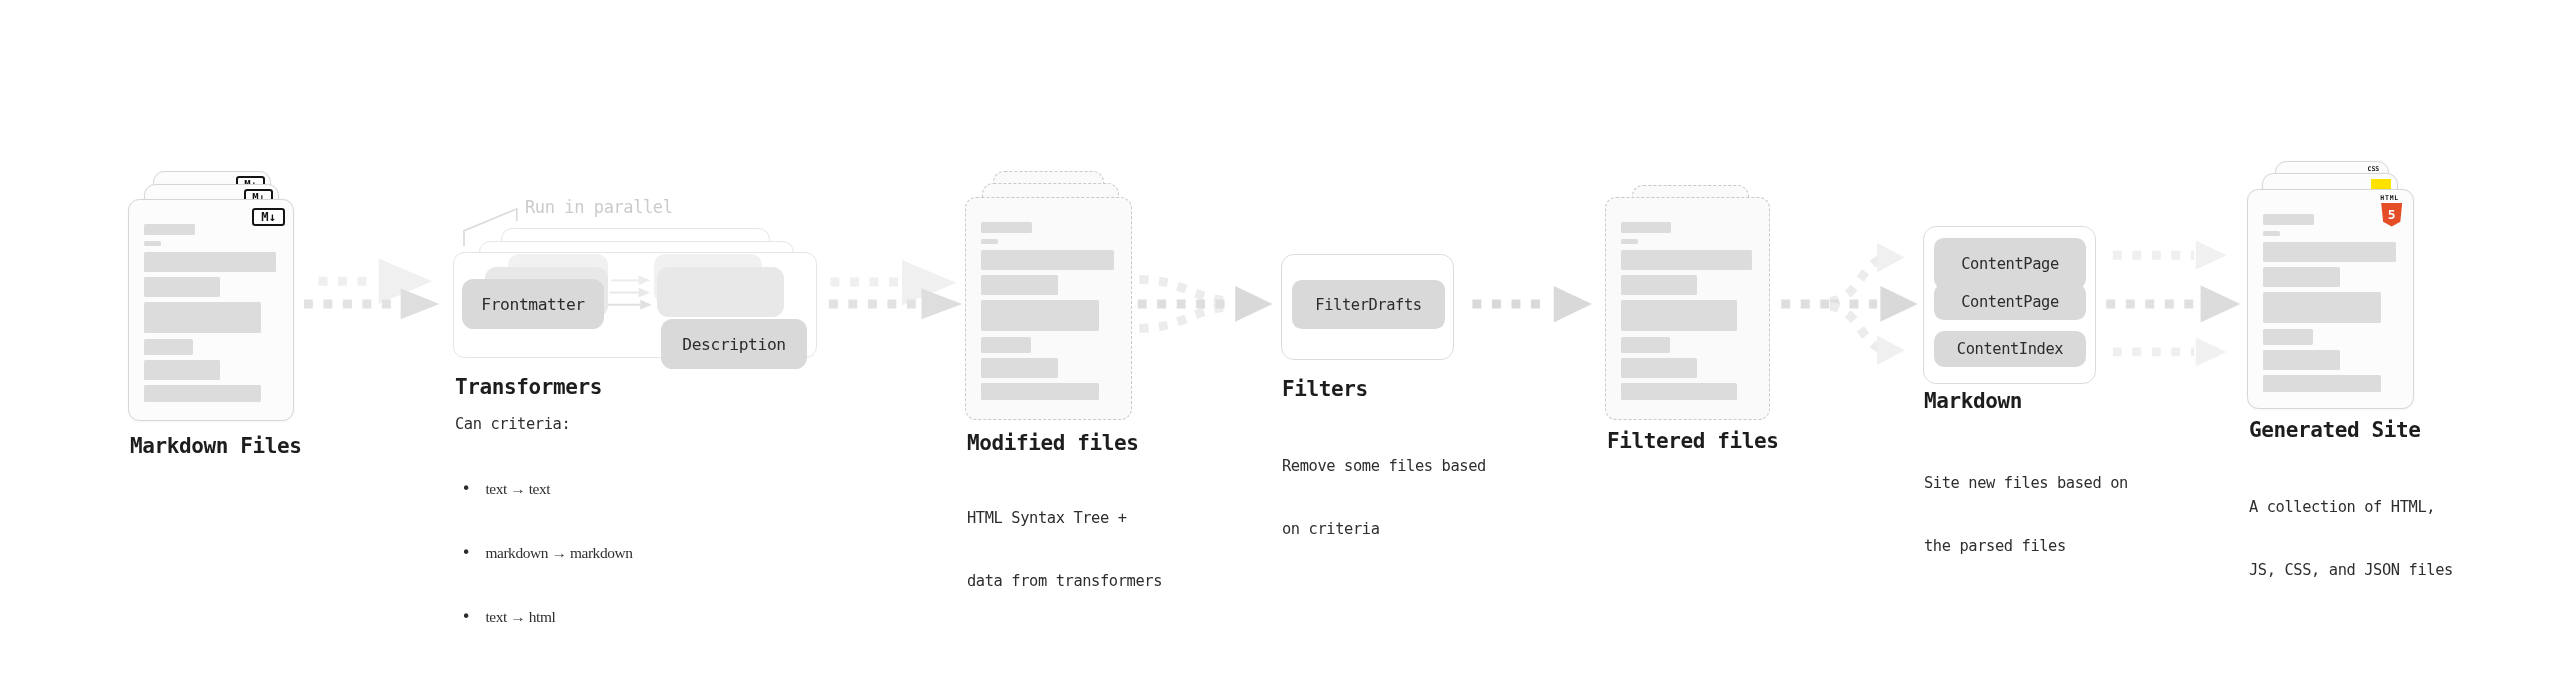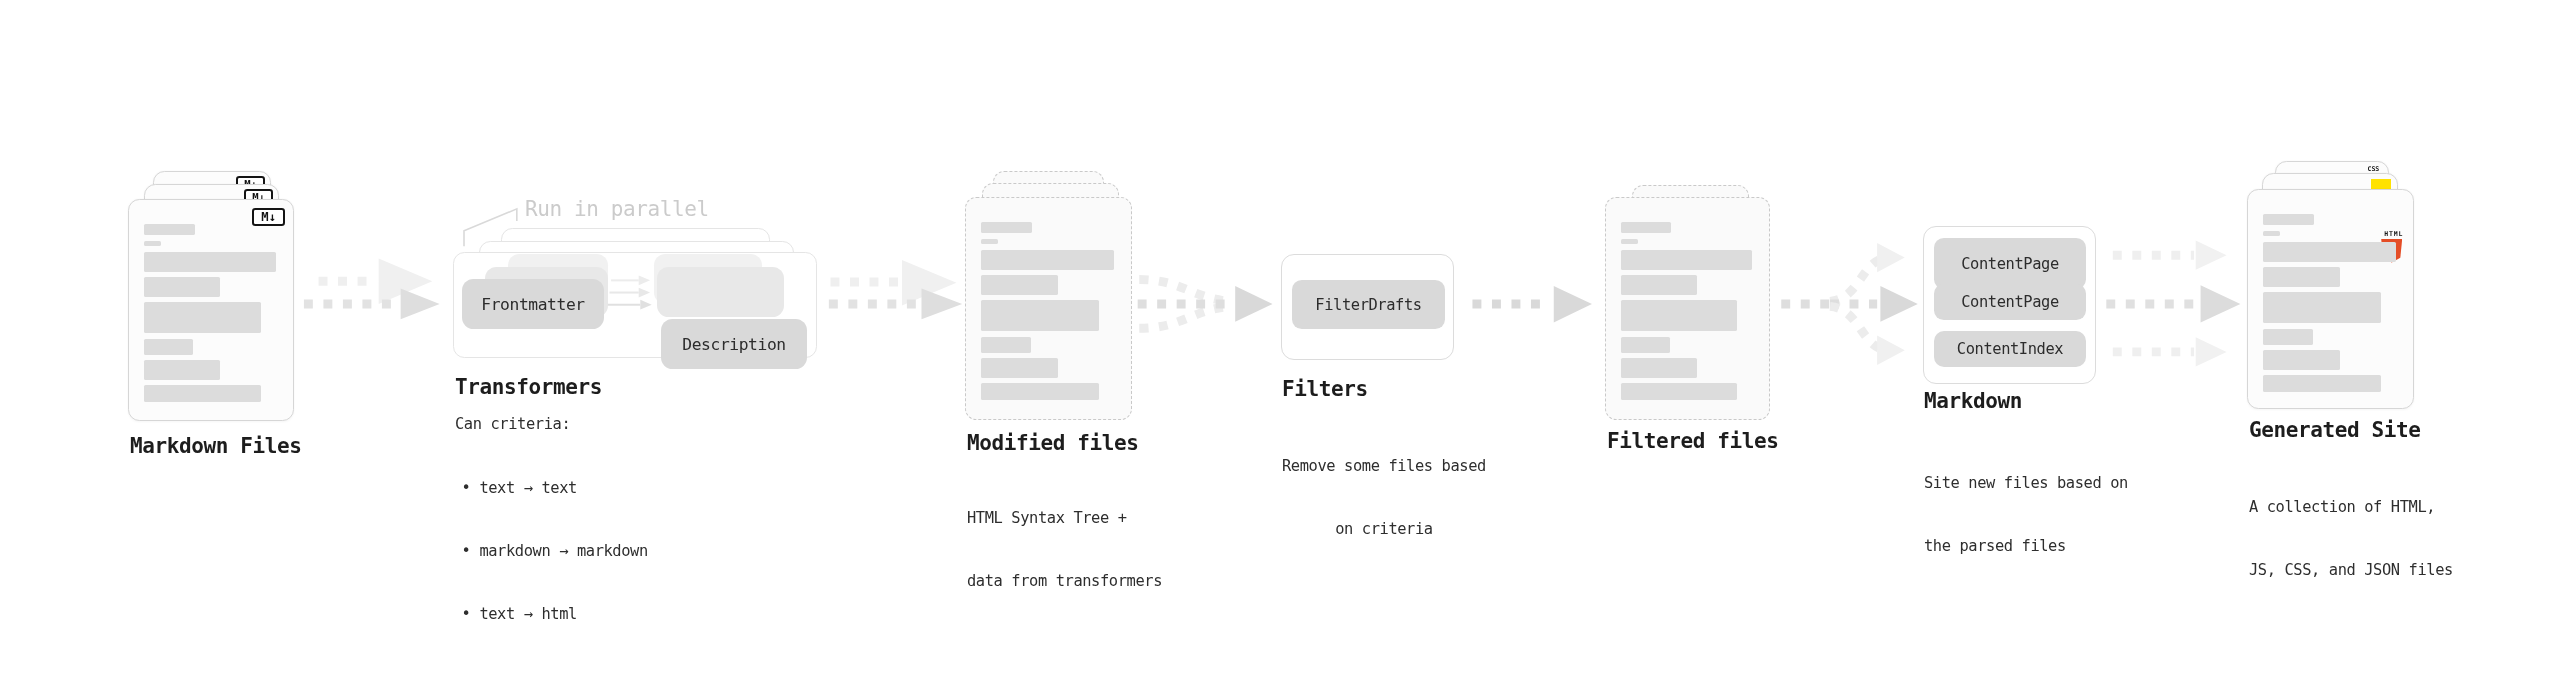--- a/index.html
+++ b/index.html
@@ -7,39 +7,39 @@
           font-family:"DejaVu Sans Mono",monospace;color:#1c1c1c;}
   .card{position:absolute;box-sizing:border-box;background:#fcfcfc;border:1.2px solid #d6d6d6;
         border-radius:11.4px;box-shadow:0 0.8px 2.4px rgba(0,0,0,0.04);}
   .card.dashed{background:#fafafa;border:1.2px dashed #c9c9c9;box-shadow:none;}
   .card.outline{background:#ffffff;border:1.2px solid #e5e5e5;box-shadow:none;}
   .card.panel{background:#ffffff;border:1.2px solid #dcdcdc;box-shadow:none;border-radius:13px;}
   .doc-bars{position:absolute;left:14.6px;right:14.6px;top:24.4px;}
   .bar{background:#dcdcdc;border-radius:1.6px;margin-bottom:5.7px;}
   .stage-label{position:absolute;font-size:21px;font-weight:700;color:#1d1d1d;white-space:pre;letter-spacing:-0.4px;}
   .stage-desc{position:absolute;font-size:15.4px;line-height:21px;color:#2e2e2e;white-space:pre;letter-spacing:-0.4px;}
-  .note{position:absolute;font-size:21px;color:#cbcbcb;white-space:pre;letter-spacing:-0.4px;}
+  .note{position:absolute;font-size:17px;color:#cbcbcb;white-space:pre;letter-spacing:-0.4px;}
   .bullets{position:absolute;font-size:15.4px;line-height:21px;color:#2e2e2e;white-space:pre;letter-spacing:-0.4px;}
-  .bullet-line .b-text{margin-left:9px;}
+  .bullet-line .b-text{margin-left:15px;font-family:Liberation Serif, serif;}
   .bullet-line .b-dot{margin-left:6.5px;}
   .pill{position:absolute;background:#d9d9d9;border-radius:11.4px;display:flex;align-items:center;
         justify-content:center;font-size:16.3px;color:#2c2c2c;letter-spacing:-0.4px;}
   .pill.small{border-radius:9.8px;font-size:15.4px;}
   .ghost{position:absolute;border-radius:11.4px;}
   .g2{background:#e8e8e8;}
   .g3{background:#f1f1f1;}
   .md-badge{position:absolute;box-sizing:border-box;background:#ffffff;border:2px solid #141414;
             border-radius:3.3px;color:#141414;font-weight:700;display:flex;align-items:center;justify-content:center;}
   .md-badge.front{width:32.5px;height:18px;right:8.1px;top:8.1px;font-size:12.2px;}
   .md-badge.back{width:29px;height:16.3px;right:4.9px;top:4.1px;font-size:10.6px;}
   .css-badge{position:absolute;width:16.3px;text-align:center;}
   .css-word{font-size:6.5px;font-weight:700;color:#141414;line-height:6.5px;}
   .css-bar{height:2.4px;background:#2f6bea;margin-top:0.8px;border-radius:0.8px;}
   .js-badge{position:absolute;width:19.5px;height:9.8px;background:#ffe200;}
-  .html5-badge{position:absolute;width:23px;text-align:right;margin-top:36px;}
+  .html5-badge{position:absolute;width:23px;text-align:left;}
   .html5-word{font-size:6.5px;font-weight:700;color:#141414;letter-spacing:0.8px;line-height:7.3px;}
   .html5-shield{width:21px;height:23.6px;margin:0.8px auto 0;background:#e44d26;
                 clip-path:polygon(0% 0%,100% 0%,91% 80%,50% 100%,9% 80%);
                 display:flex;align-items:center;justify-content:center;}
   .html5-shield span{color:#ffffff;font-size:13px;font-weight:700;line-height:13px;}
   .overlay{position:absolute;left:0;top:0;pointer-events:none;}
 </style>
 </head>
 <body>
 
@@ -123,21 +123,21 @@
       <div>data from transformers</div>
     </div>
   </div>
 
   <div>
     <div class="card panel" style="left:1281px;top:254px;width:173px;height:106px;"></div>
     <div class="pill small" style="left:1292px;top:280px;width:153px;height:49px;">
       <span>FilterDrafts</span>
     </div>
     <div class="stage-label" style="left:1282px;top:377px;">Filters</div>
-    <div class="stage-desc" style="left:1282px;top:414px;text-align:center;">
+    <div class="stage-desc" style="left:1282px;top:414px;">
       <div>Remove some files based</div>
       <div>on criteria</div>
     </div>
   </div>
 
   <div>
     <div class="card dashed" style="left:1632px;top:185px;width:117px;height:223px;"></div>
     <div class="card dashed" style="left:1605px;top:197px;width:165px;height:223px;">
       <div class="doc-bars">
           <div class="bar" style="width: 38%; height: 10.6px;"></div>

